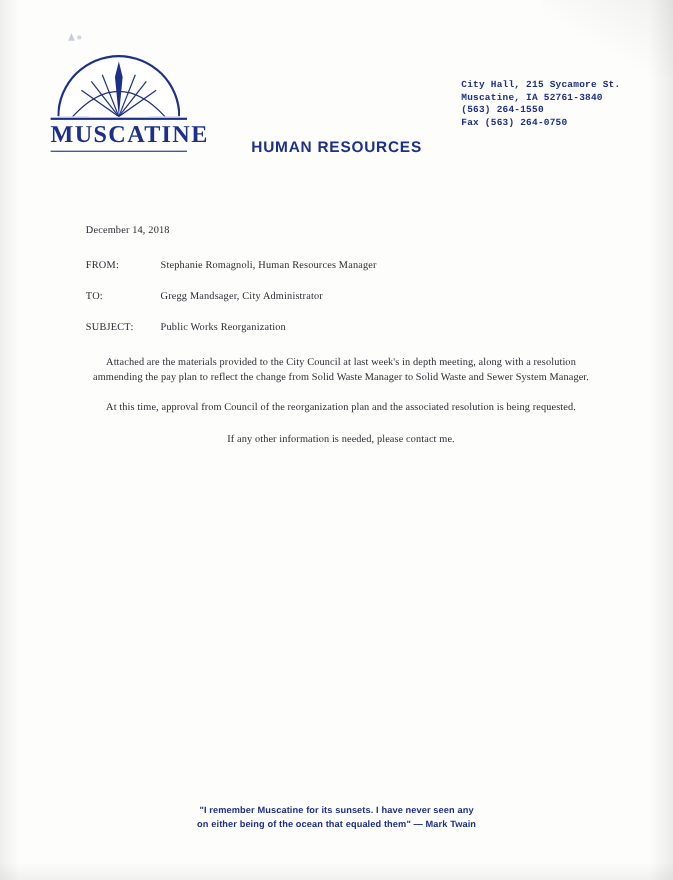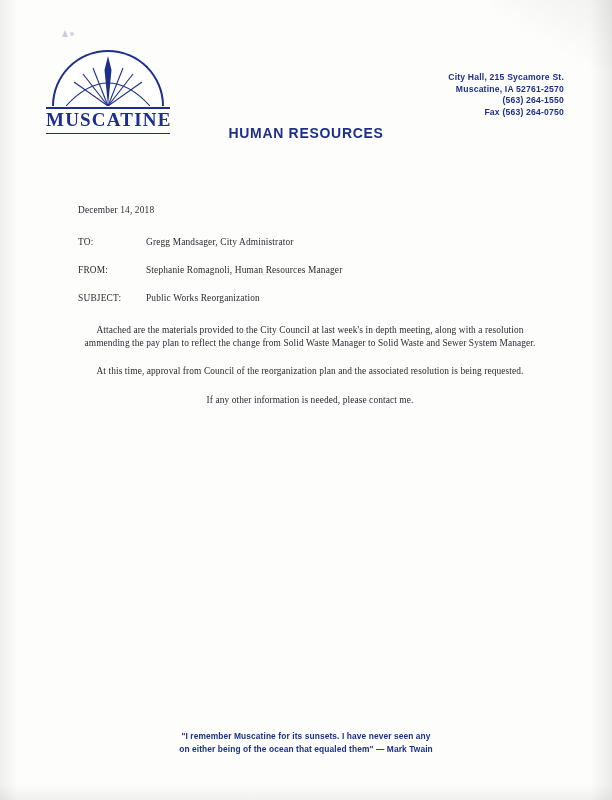--- a/index.html
+++ b/index.html
@@ -85,21 +85,21 @@
     background: #ffffff;
     overflow: hidden;
   }
   .logo-rays {
     position: absolute;
     left: 0; top: 0;
     width: 112px; height: 56px;
   }
   .logo-word {
     font-family: "Liberation Serif", serif;
-    font-size: 19px;
+    font-size: 22px;
     letter-spacing: 1.2px;
     color: #1d2f8a;
     font-weight: 700;
     margin-top: 0px;
     text-align: center;
     width: 124px;
   }
   .logo-rule {
     width: 124px;
     height: 2px;
@@ -108,22 +108,22 @@
   }
   .logo-rule.thin {
     height: 1px;
     margin-top: 2px;
   }
 
   .contact-block {
     position: absolute;
     right: 48px;
     top: 72px;
-    text-align: right;
-    font-family: Liberation Sans, sans-serif;
+    text-align: left;
+    font-family: Liberation Mono, monospace;
     color: #1d2f8a;
     font-weight: 700;
     font-size: 8.6px;
     line-height: 11.5px;
     letter-spacing: 0.2px;
   }
 
   .dept-title {
     position: absolute;
     left: 0; right: 0;
@@ -232,39 +232,39 @@
           <path d="M14 56 Q56 10 98 56" fill="none" stroke="#1d2f8a" stroke-width="1.1"></path>
         </svg>
       </div>
       <div class="logo-rule"></div>
       <div class="logo-word">MUSCATINE</div>
       <div class="logo-rule thin"></div>
     </div>
 
     <div class="contact-block">
       <div>City Hall, 215 Sycamore St.</div>
-      <div>Muscatine, IA 52761-2570</div>
+      <div>Muscatine, IA 52761-3840</div>
       <div>(563) 264-1550</div>
       <div>Fax (563) 264-0750</div>
     </div>
 
     <div class="dept-title">HUMAN RESOURCES</div>
   </div>
 
   <div class="memo">
     <div class="memo-date">December 14, 2018</div>
+
+    <div class="memo-row">
+      <div class="memo-label">FROM:</div>
+      <div class="memo-value">Stephanie Romagnoli, Human Resources Manager</div>
+    </div>
 
     <div class="memo-row">
       <div class="memo-label">TO:</div>
       <div class="memo-value">Gregg Mandsager, City Administrator</div>
-    </div>
-
-    <div class="memo-row">
-      <div class="memo-label">FROM:</div>
-      <div class="memo-value">Stephanie Romagnoli, Human Resources Manager</div>
     </div>
 
     <div class="memo-row">
       <div class="memo-label">SUBJECT:</div>
       <div class="memo-value">Public Works Reorganization</div>
     </div>
 
     <div class="memo-para first">Attached are the materials provided to the City Council at last week's in depth meeting, along with a resolution ammending the pay plan to reflect the change from Solid Waste Manager to Solid Waste and Sewer System Manager.</div>
     <div class="memo-para">At this time, approval from Council of the reorganization plan and the associated resolution is being requested.</div>
     <div class="memo-para">If any other information is needed, please contact me.</div>

